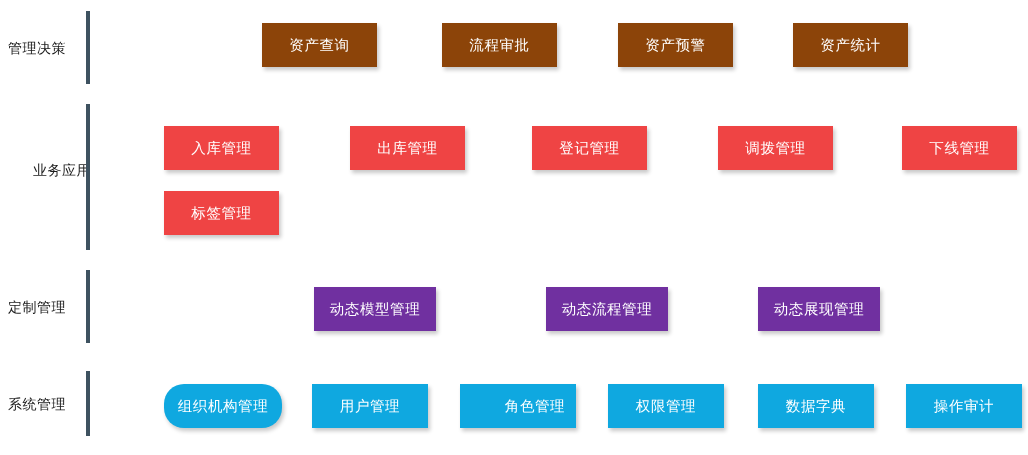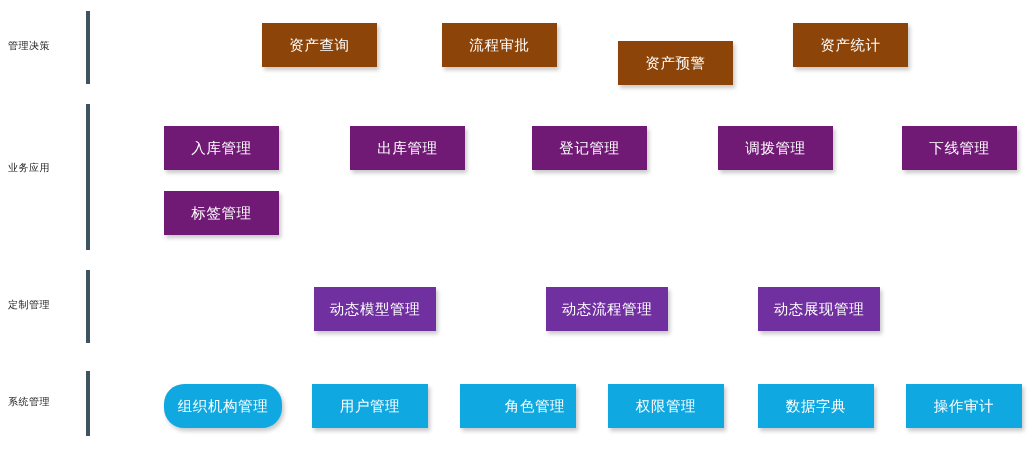--- a/index.html
+++ b/index.html
@@ -25,21 +25,21 @@
     position: absolute;
     display: flex;
     align-items: center;
   }
 
   .layer-label {
     position: absolute;
     left: 8px;
     width: 72px;
     text-align: left;
-    font-size: 10px;
+    font-size: 14px;
     line-height: 1.2;
     color: #1a1a1a;
     letter-spacing: 0.5px;
     white-space: nowrap;
   }
 
   .layer-box {
     position: absolute;
     left: 86px;
     right: 15px;
@@ -66,30 +66,30 @@
     color: #ffffff;
     font-size: 14.5px;
     letter-spacing: 0.6px;
     white-space: nowrap;
     box-shadow: 2px 3px 4px rgba(0,0,0,0.22);
     box-sizing: border-box;
     margin-left: 38px;
   }
 
   .node.brown  { background: #8c4409; }
-  .node.green  { background: #701a75; }
+  .node.green  { background: #ef4444; }
   .node.purple { background: #7030a0; }
   .node.blue   { background: #0fa8e0; }
 
   
   #row-decision .layer-box { top: 11px;  height: 73px; }
   #row-decision .layer-label { top: 40px; }
 
   #row-business .layer-box { top: 104px; height: 146px; }
-  #row-business .layer-label { top: 162px; }
+  #row-business .layer-label { top: 162px; margin-left: 25px; }
 
   #row-custom .layer-box   { top: 270px; height: 73px; }
   #row-custom .layer-label { top: 299px; }
 
   #row-system .layer-box   { top: 371px; height: 65px; }
   #row-system .layer-label { top: 396px; }
 </style>
 </head>
 <body>
 
@@ -98,21 +98,21 @@
   <div class="layer-row" id="row-decision">
     <div class="layer-label">管理决策</div>
     <div class="layer-box">
       <div class="node-wrap">
           <div class="node brown" style="left: 136px; top: 10px;">
             <span>资产查询</span>
           </div>
           <div class="node brown" style="left: 316px; top: 10px;">
             <span>流程审批</span>
           </div>
-          <div class="node brown" style="left: 492px; top: 28px;">
+          <div class="node brown" style="left: 492px; top: 10px;">
             <span>资产预警</span>
           </div>
           <div class="node brown" style="left: 667px; top: 10px;">
             <span>资产统计</span>
           </div>
         </div>
     </div>
   </div>
 
   <div class="layer-row" id="row-business">

